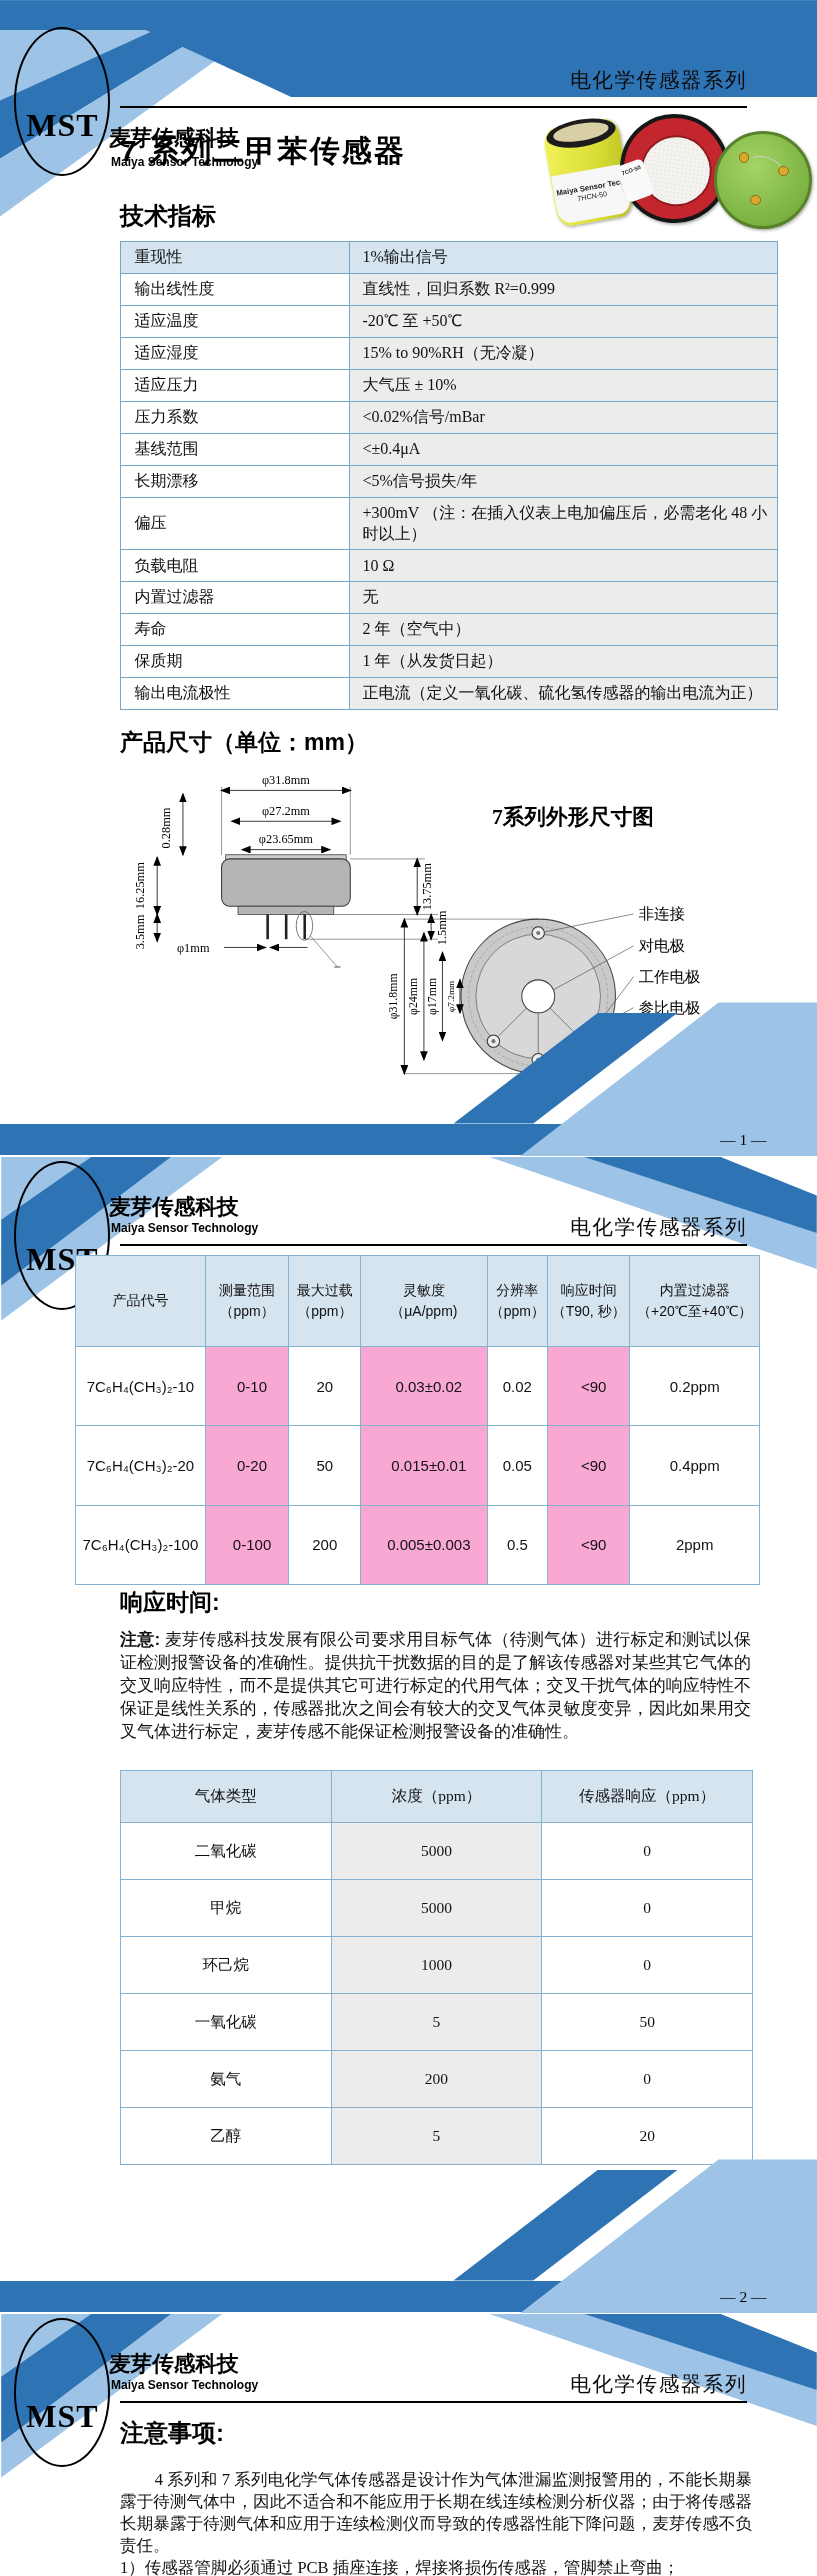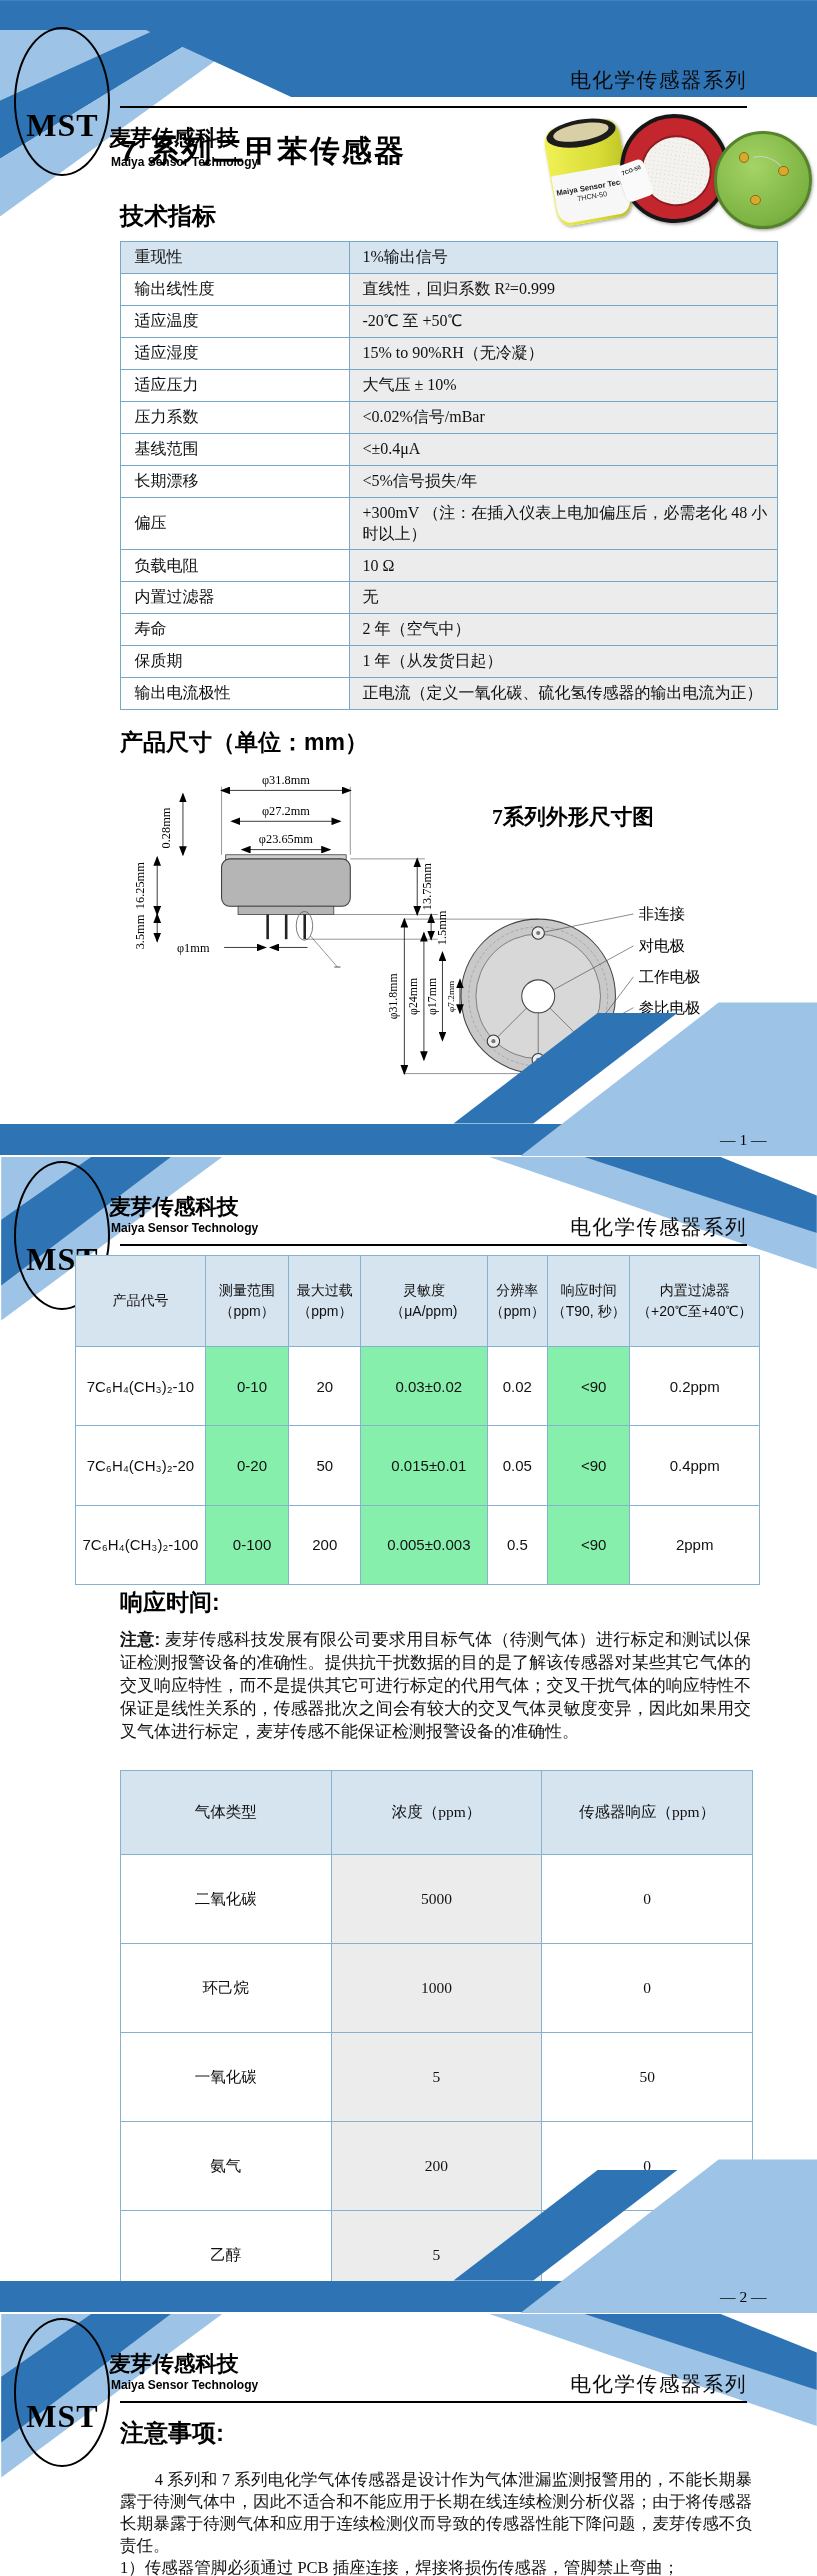--- a/index.html
+++ b/index.html
@@ -25,27 +25,27 @@
   .spec-table{position:absolute;left:120px;top:241px;width:658px;font-size:16px;}
   .spec-table td{border:1px solid #74a7c8;padding:5.2px 6.2px 5.2px 13.4px;line-height:20.6px;}
   .spec-table td.val{background:#ececec;padding-left:12.4px;}
   .spec-table tr.hl td{background:#d6e4f0;}
   
   .model-table{position:absolute;left:75px;top:98px;width:685px;text-align:center;
     font-family:"Liberation Sans",sans-serif;font-size:15px;}
   .model-table th,.model-table td{border:1px solid #85b2d0;padding:2.1px;}
   .model-table th{background:#d6e4f0;font-weight:normal;height:86px;font-size:14px;line-height:21.6px;}
   .model-table td{height:74px;}
-  .model-table .g{background:#86efac;padding-left:12px;}
+  .model-table .g{background:#f9a8d4;padding-left:12px;}
   
   .para{position:absolute;left:120px;width:631px;font-size:17px;line-height:23px;text-align:justify;}
   .para b{font-family:"Liberation Sans",sans-serif;}
   
   .gas-table{position:absolute;left:120px;top:613px;width:633px;text-align:center;font-size:15.5px;}
-  .gas-table th,.gas-table td{border:1px solid #85b2d0;padding:18px;}
+  .gas-table th,.gas-table td{border:1px solid #85b2d0;padding:2px;}
   .gas-table th{background:#d6e4f0;font-weight:normal;height:47px;}
   .gas-table td{height:52px;}
   .gas-table .g{background:#ececec;margin-left:36px;}
   
   .notes{position:absolute;left:120px;top:155px;width:632px;font-size:16.5px;line-height:22px;text-align:justify;}
   .notes p{margin:0;}
   .notes p.indent{text-indent:2.1em;}
   
   .photos{position:absolute;left:550px;top:114px;width:237px;height:121px;}
   .ph-y{position:absolute;left:0;top:9.3px;width:76px;height:99px;border-radius:13.4px/17.5px;
@@ -362,20 +362,25 @@
         <th>气体类型</th>
         <th>浓度（ppm）</th>
         <th>传感器响应（ppm）</th>
       </tr>
       <tr>
           <td>二氧化碳</td>
           <td class="g">5000</td>
           <td>0</td>
         </tr>
       <tr>
+          <td>甲烷</td>
+          <td class="g">5000</td>
+          <td>0</td>
+        </tr>
+      <tr>
           <td>环己烷</td>
           <td class="g">1000</td>
           <td>0</td>
         </tr>
       <tr>
           <td>一氧化碳</td>
           <td class="g">5</td>
           <td>50</td>
         </tr>
       <tr>

